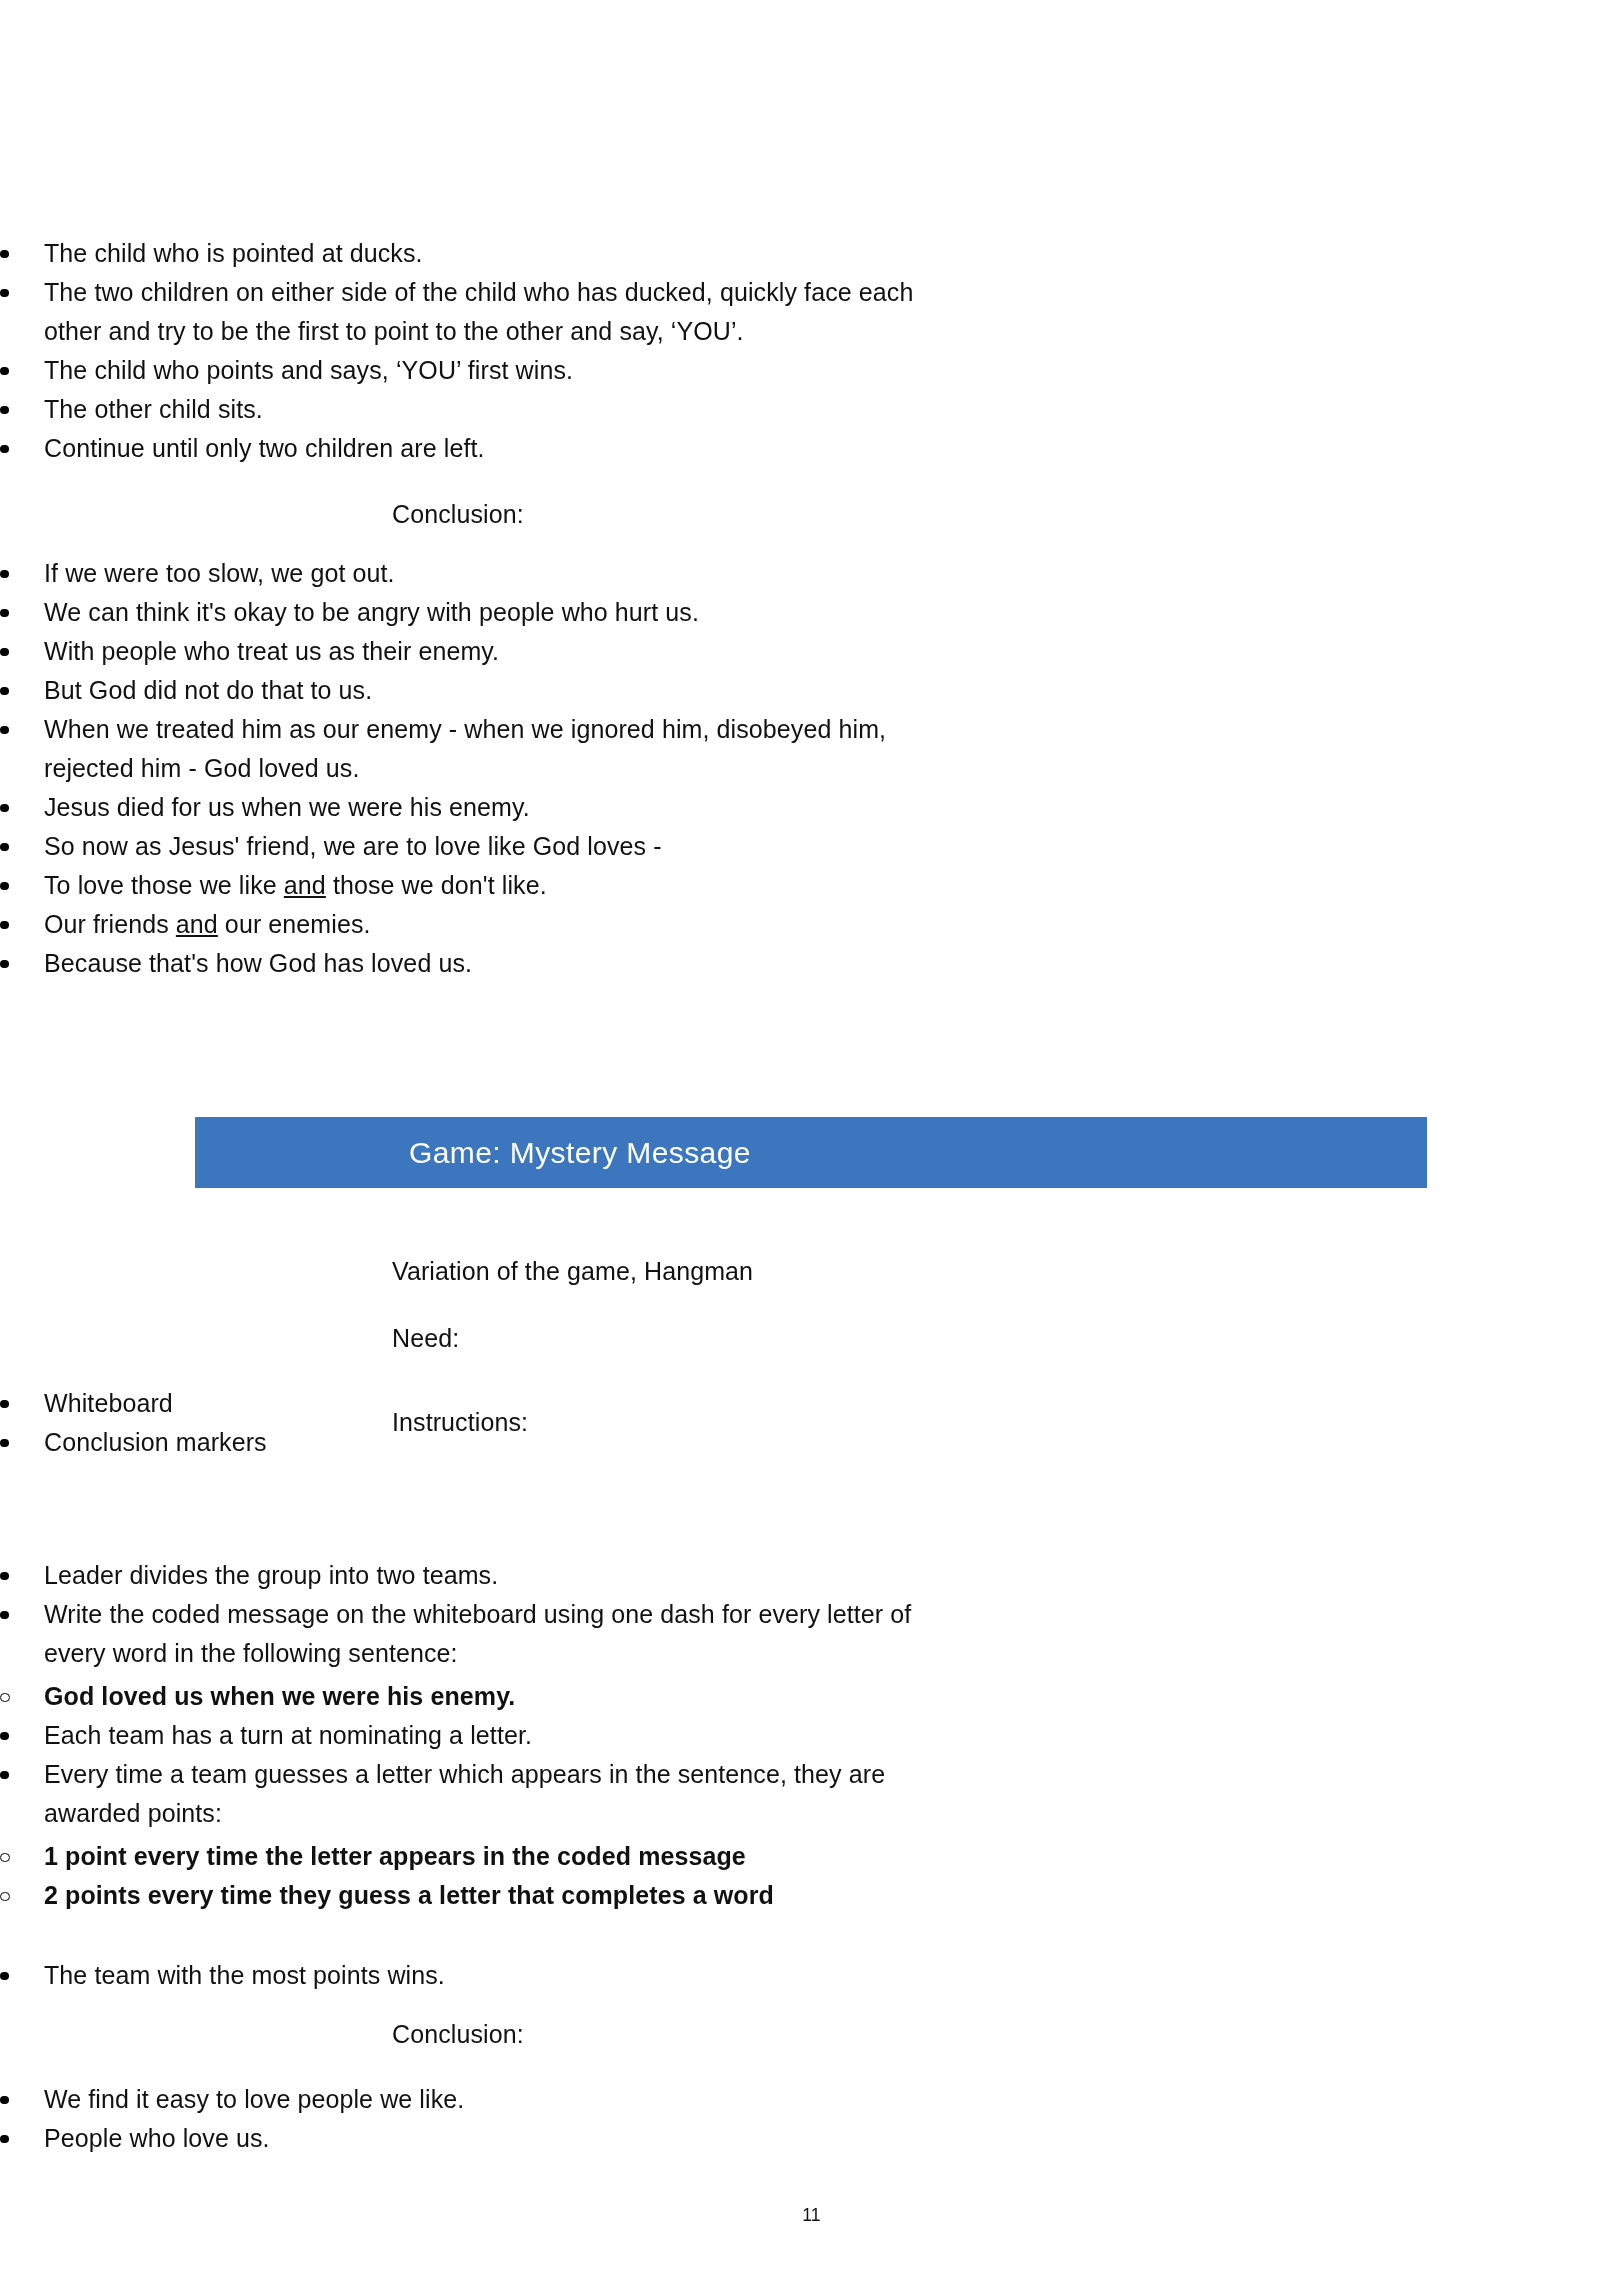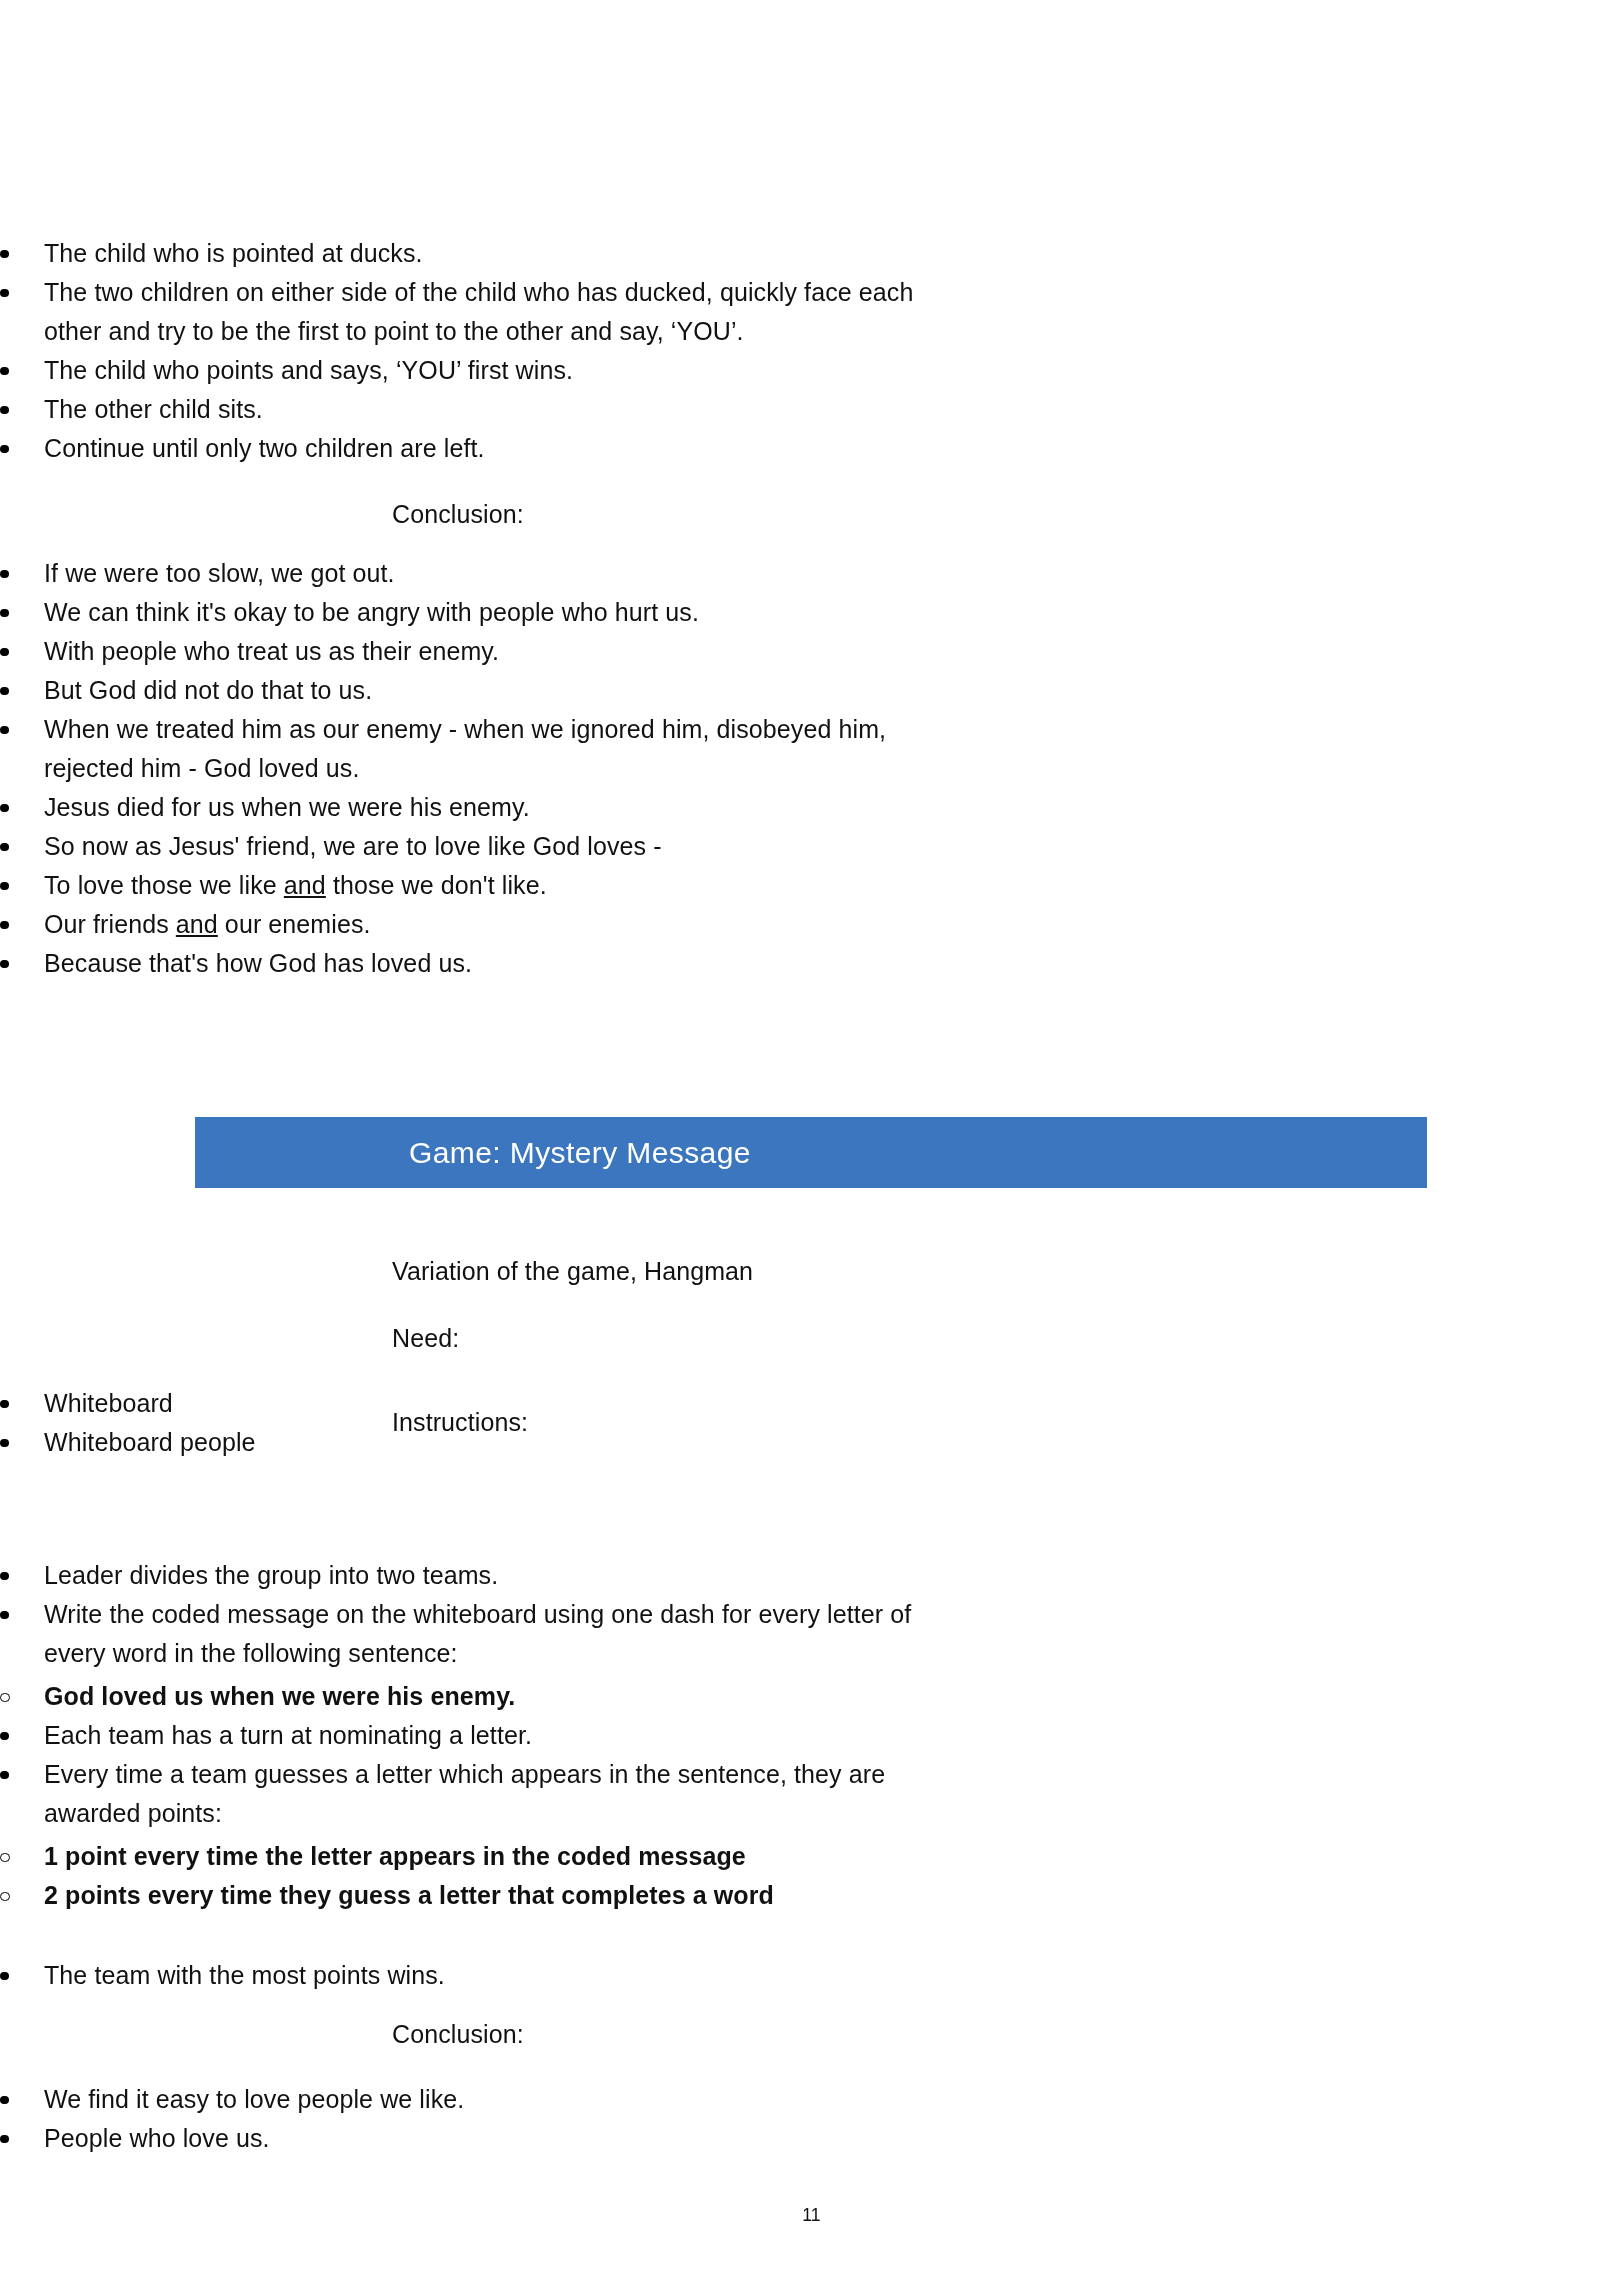--- a/index.html
+++ b/index.html
@@ -136,21 +136,21 @@
     <div class="banner">
       <span class="banner-title">Game: Mystery Message</span>
     </div>
 
     <div class="para textcol" style="position:absolute; top:1259px;">Variation of the game, Hangman</div>
 
     <div class="para textcol" style="position:absolute; top:1326px;">Need:</div>
 
     <ul class="bullets lvl1" style="position:absolute; top:1384px;">
       <li>Whiteboard</li>
-      <li>Whiteboard people</li>
+      <li>Conclusion markers</li>
     </ul>
 
     <div class="para textcol" style="position:absolute; top:1410px;">Instructions:</div>
 
     <ul class="bullets lvl1" style="position:absolute; top:1556px;">
       <li>Leader divides the group into two teams.</li>
       <li>Write the coded message on the whiteboard using one dash for every letter of every word in the following sentence:</li>
     </ul>
 
     <ul class="bullets hollow lvl2" style="position:absolute; top:1677px;">

